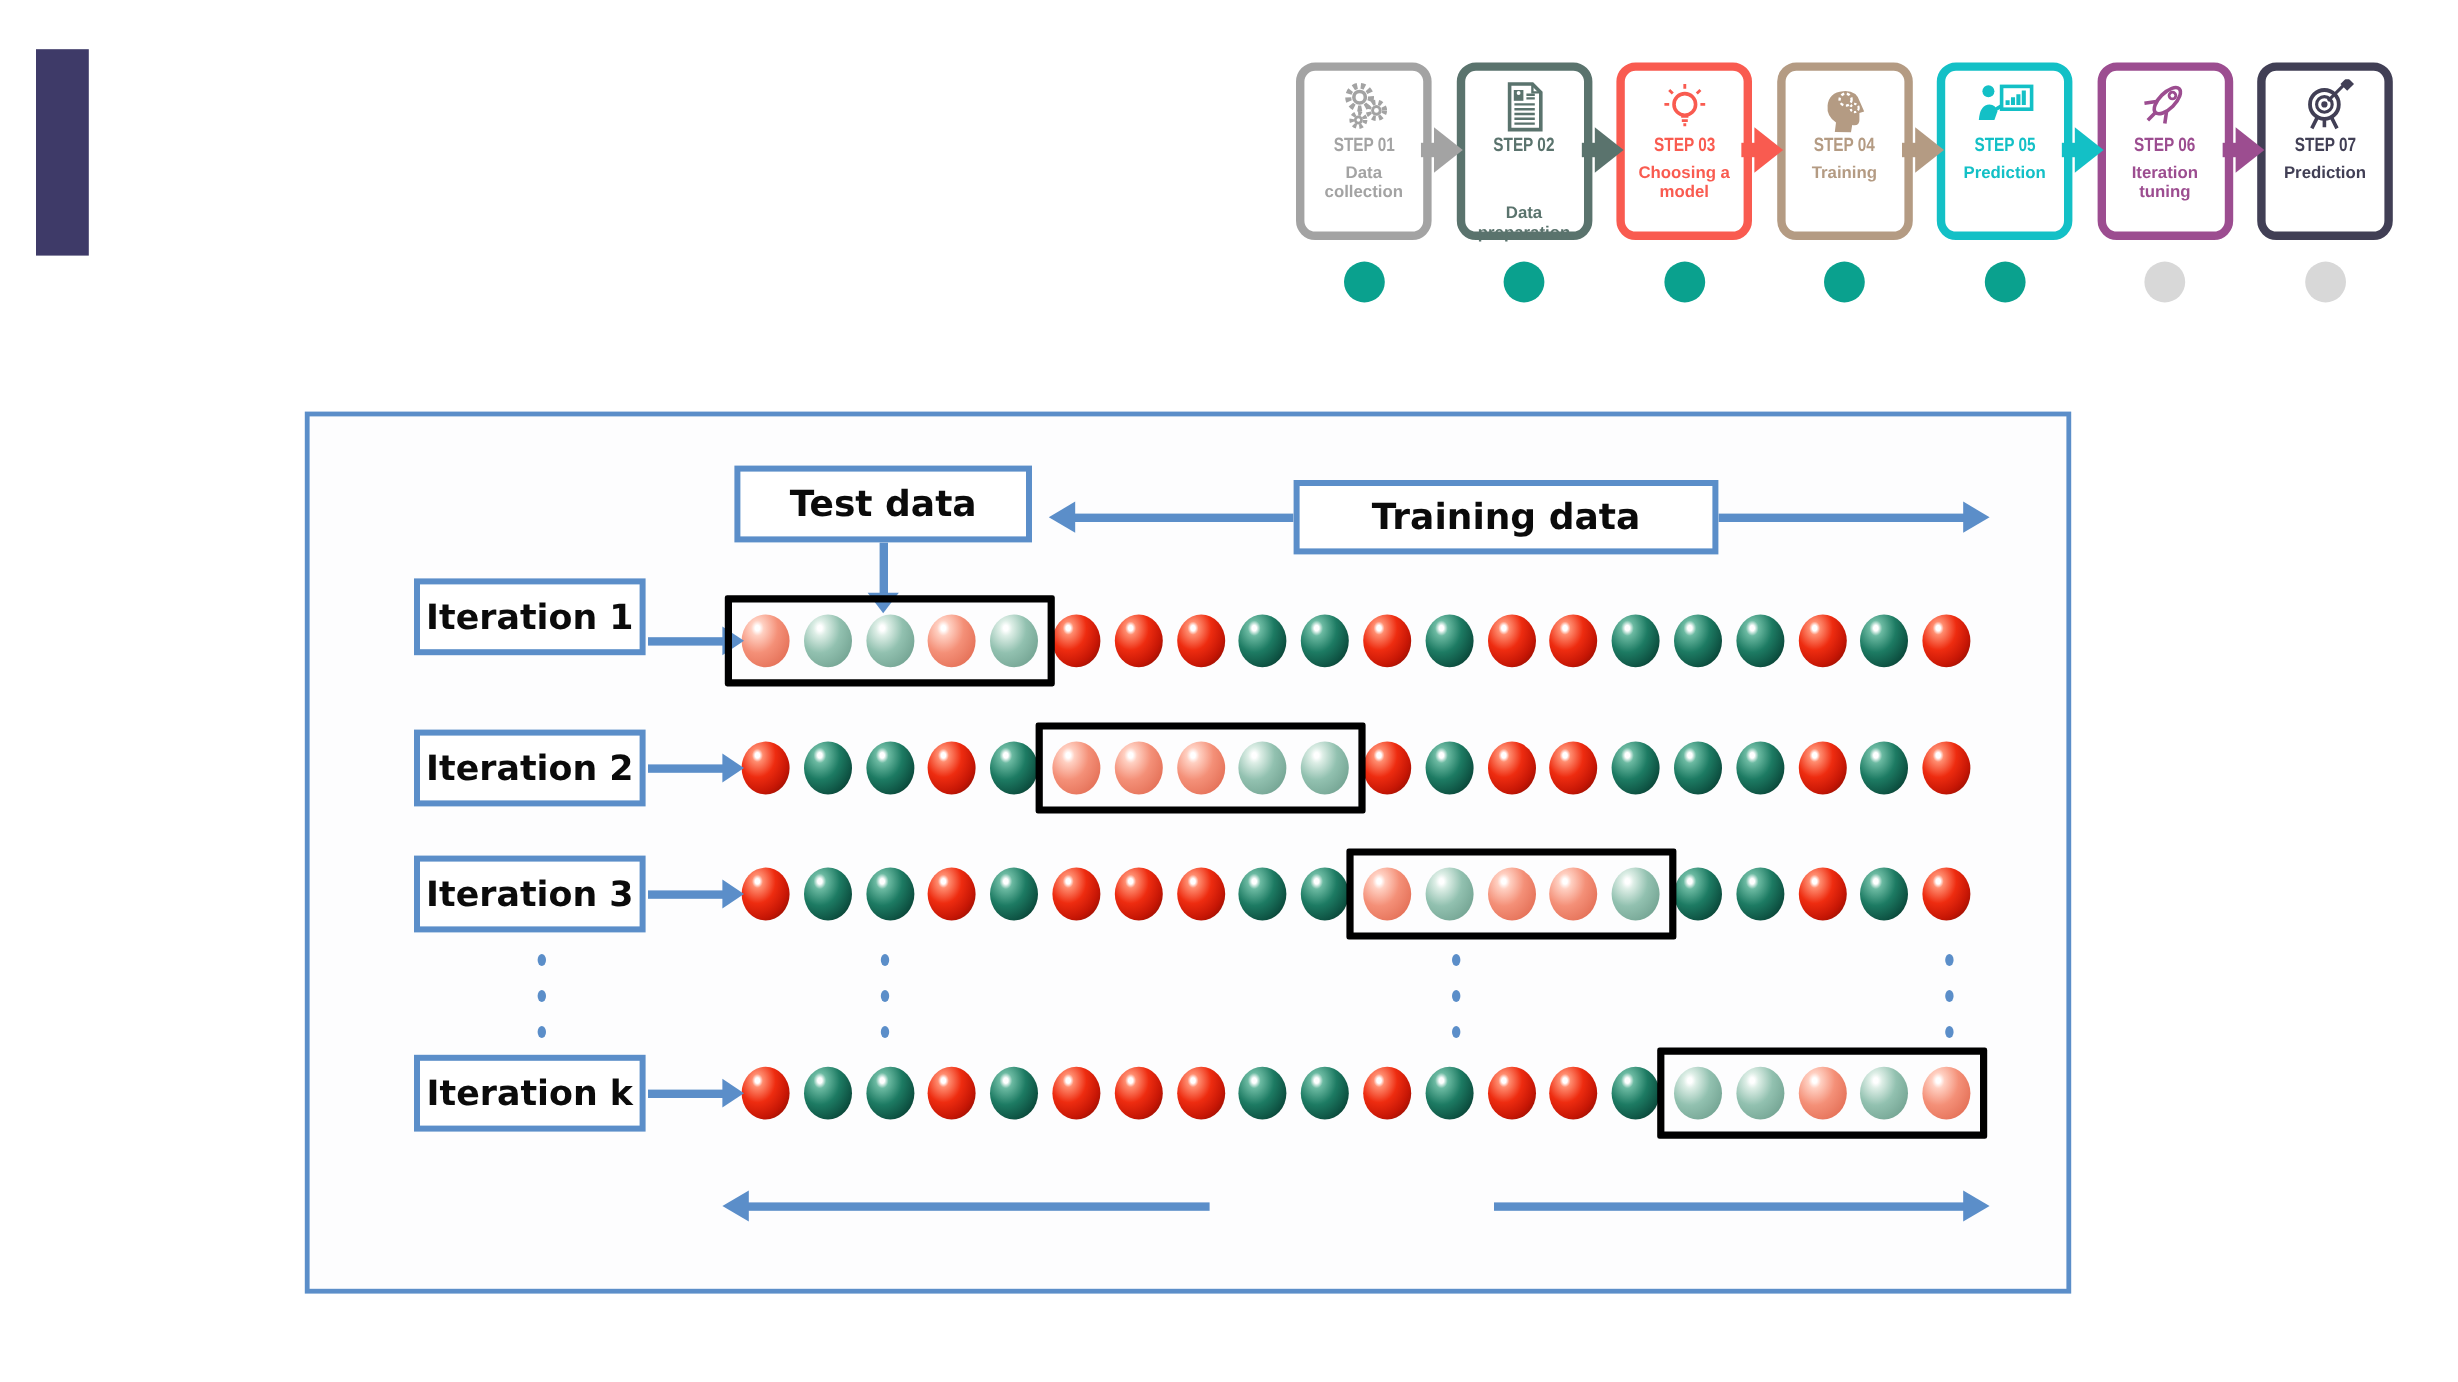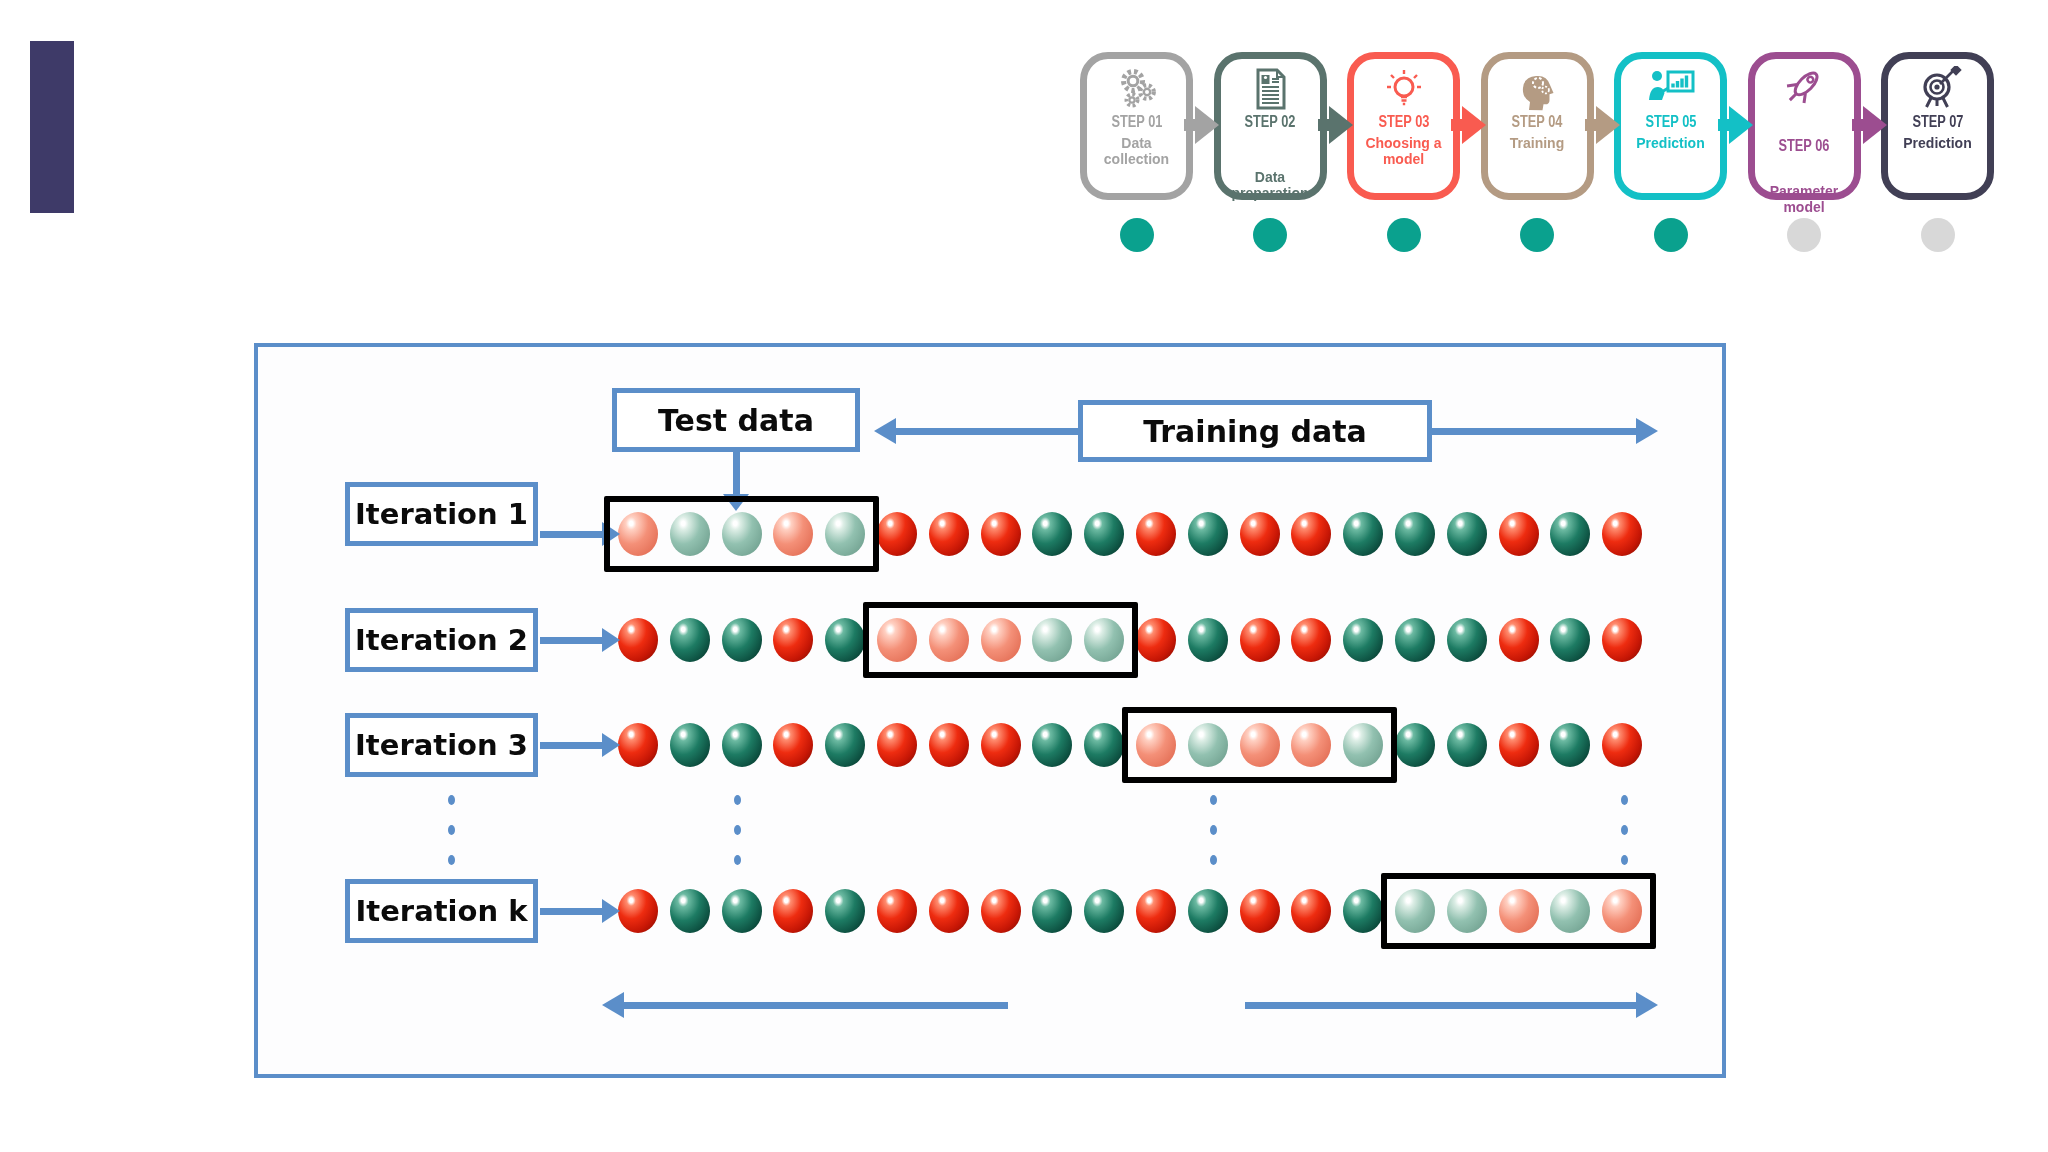--- a/index.html
+++ b/index.html
@@ -10,21 +10,21 @@
   .hdr-bar{position:absolute;left:30px;top:41px;width:44px;height:172px;background:#3e3a68;}
   .hdr-main{position:absolute;left:86px;top:41px;width:961px;height:172px;background:#3e3a68;
             display:flex;align-items:center;}
   .hdr-title{color:#ffffff;font-family:"Liberation Sans",sans-serif;font-weight:bold;
              font-size:100px;line-height:1;white-space:nowrap;
              transform:scaleX(0.55);transform-origin:left center;
              margin-left:62px;padding-top:14px;letter-spacing:1px;}
 
   
   .step-card{position:absolute;top:52px;width:113px;height:148px;background:#ffffff;
-             border-radius:28px;box-sizing:border-box;display:flex;flex-direction:column;
+             border-radius:16px;box-sizing:border-box;display:flex;flex-direction:column;
              align-items:center;z-index:2;}
   .step-icon{margin-top:7px;width:52px;height:46px;flex:0 0 auto;}
   .step-num{display:inline-block;font-family:"Liberation Sans",sans-serif;font-weight:bold;
             font-size:16px;transform:scaleX(0.8);margin-top:1px;white-space:nowrap;}
   .step-name{font-family:"Liberation Sans",sans-serif;font-weight:bold;font-size:14px;
              line-height:1.12;text-align:center;margin-top:5px;padding:0 3px;}
   .step-arrow{position:absolute;top:101px;z-index:3;}
   .prog-dot{position:absolute;top:218px;width:34px;height:34px;border-radius:50%;}
 
   
@@ -138,30 +138,30 @@
           <path d="M28 21.5 v-4 M32.5 21.5 v-6.5 M37 21.5 v-9 M41.5 21.5 v-12" stroke="#13c0c6" stroke-width="3.4"></path>
         </svg>
         <div class="step-num" style="color: rgb(19, 192, 198);">STEP 05</div>
         <div class="step-name" style="color: rgb(19, 192, 198);">Prediction</div>
       </div>
       <div class="step-arrow" style="left:1718px;"><svg width="44" height="48" viewBox="0 0 44 48">
           <rect x="0" y="18" width="15" height="12" fill="#13c0c6"></rect>
           <polygon points="11,5 35,24 11,43" fill="#13c0c6"></polygon>
         </svg></div>
       <div class="prog-dot" style="left:1653.5px;background:#0aa18e;"></div>
-      <div class="step-card" style="left:1747.5px;border:7px solid #9c4d90;gap:24px;">
+      <div class="step-card" style="left:1747.5px;border:7px solid #9c4d90;">
         <svg class="step-icon" viewBox="0 0 52 46">
           <g transform="rotate(45 26 20)" fill="none" stroke="#9c4d90">
             <ellipse cx="26" cy="17" rx="6.5" ry="14" stroke-width="3"></ellipse>
             <circle cx="26" cy="11" r="2.8" stroke-width="2.4"></circle>
             <path d="M20 24 l-6 8 M32 24 l6 8 M26 31 v9" stroke-width="3"></path>
           </g>
         </svg>
         <div class="step-num" style="color: rgb(156, 77, 144);">STEP 06</div>
-        <div class="step-name" style="color: rgb(156, 77, 144);">Parameter model</div>
+        <div class="step-name" style="color: rgb(156, 77, 144);">Iteration tuning</div>
       </div>
       <div class="step-arrow" style="left:1851.5px;"><svg width="44" height="48" viewBox="0 0 44 48">
           <rect x="0" y="18" width="15" height="12" fill="#9c4d90"></rect>
           <polygon points="11,5 35,24 11,43" fill="#9c4d90"></polygon>
         </svg></div>
       <div class="prog-dot" style="left:1787px;background:#d8d8d8;"></div>
       <div class="step-card" style="left:1881px;border:7px solid #413f55;">
         <svg class="step-icon" viewBox="0 0 52 46">
           <circle cx="25" cy="21" r="12" fill="none" stroke="#413f55" stroke-width="3.2"></circle>
           <circle cx="25" cy="21" r="6.5" fill="none" stroke="#413f55" stroke-width="2.6"></circle>

